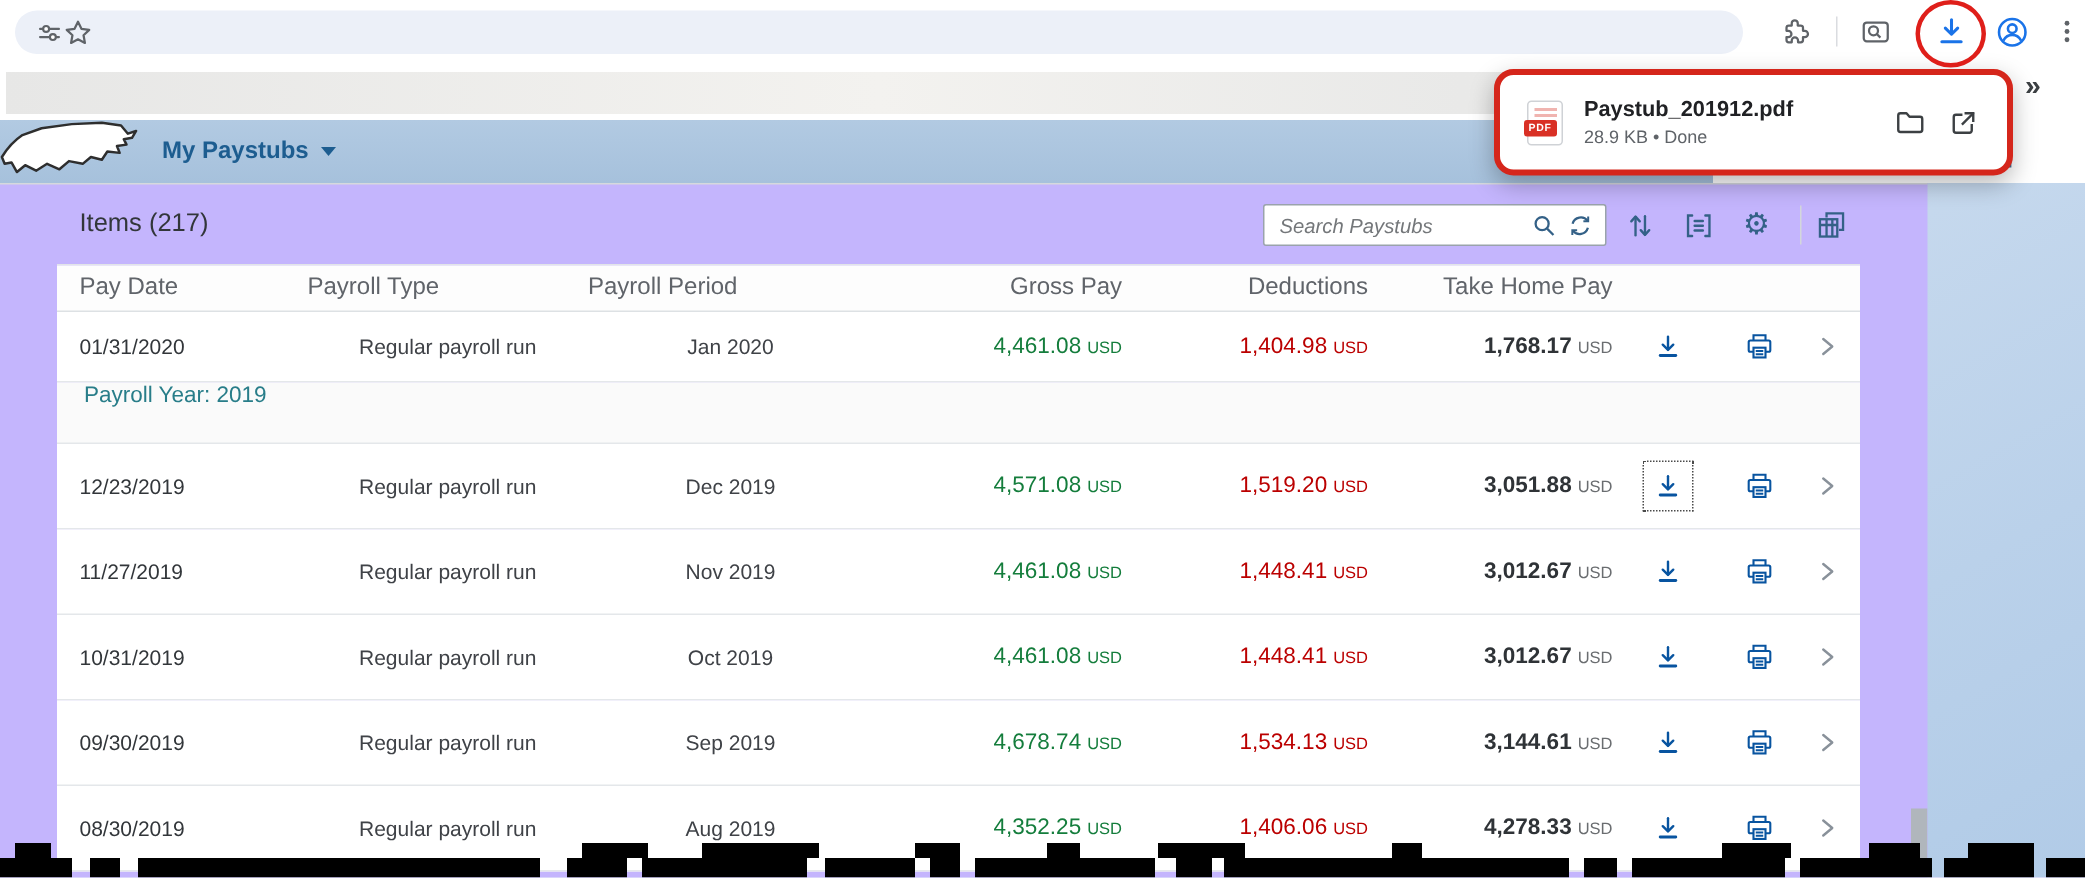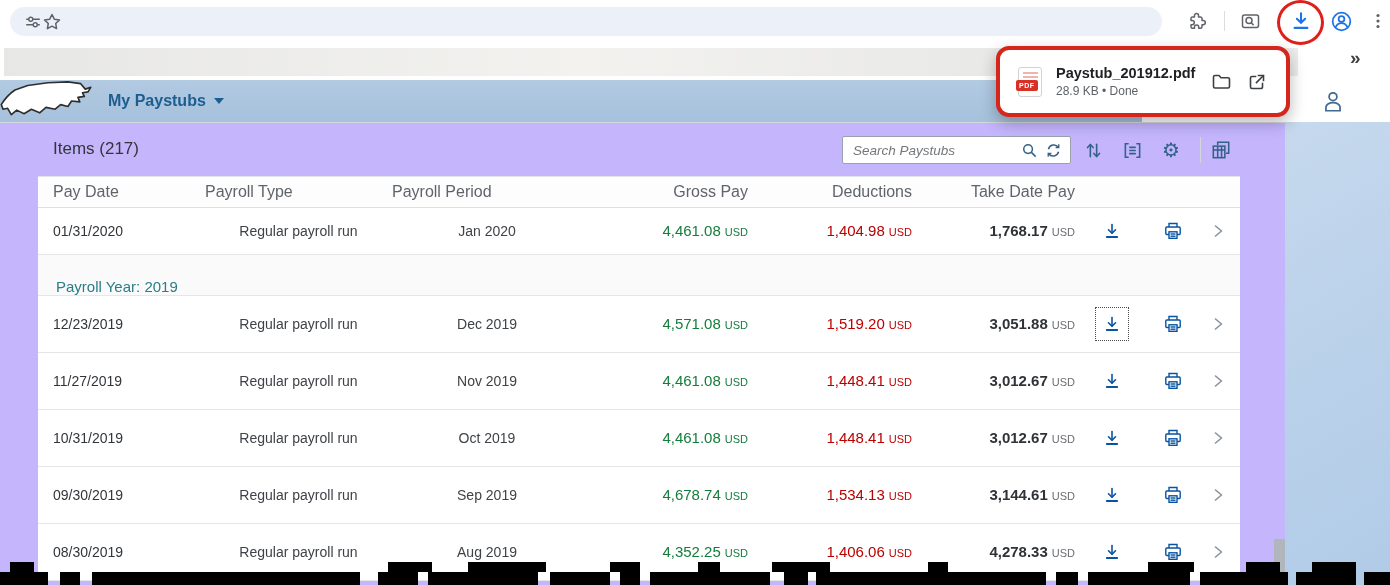--- a/index.html
+++ b/index.html
@@ -51,38 +51,38 @@
   .gear-glyph { font-size:20px; line-height:1; color:#346187; }
 
   
   .table-zone { margin:0 45px 0 38px; border-top:1px solid #e2e5e8; }
   .grid { display:grid; grid-template-columns:15px 152px 187px 190px 166px 164px 163px 74px 48px 43px; align-items:center; }
   .thead { height:31px; border-bottom:1px solid #dde1e4; background:#fdfdfd; }
   .th { font-size:16px; color:#60646a; }
   .th.r, .cell.r { text-align:right; }
   .trow { height:57px; border-bottom:1px solid #e4e7ea; background:#fff; cursor:pointer; }
   .trow.first { height:47px; }
-  .grow { height:41px; background:#fafafa; border-bottom:1px solid #e4e7ea; display:flex; align-items:flex-end;
+  .grow { height:41px; background:#fafafa; border-bottom:1px solid #e4e7ea; display:flex; align-items:flex-start;
       padding-left:18px; font-size:15px; color:#287d89; cursor:default; }
   .cell.date { font-size:14px; font-weight:400; color:#32363a; }
   .cell.txt { font-size:14px; color:#3f4247;text-align:center; }
   .amt { font-size:15px; }
   .cur { font-size:11px; margin-left:4px; }
   .money.pos .amt, .money.pos .cur { color:#147d3c; }
   .money.neg .amt, .money.neg .cur { color:#bb0000; }
   .money.net .amt { color:#2f3337; font-weight:700; }
   .money.net .cur { color:#6a6d70; }
   .iconbtn { background:none; border:none; cursor:pointer; display:flex; align-items:center; justify-content:center;
       width:30px; height:30px; margin:0 auto; padding:0; }
   .iconbtn.focused { outline:1.5px dotted #4a4a4a; outline-offset:1px; }
   .chev-wrap { display:flex; justify-content:center; cursor:pointer; }
   .scroll-thumb { position:absolute; right:0px; top:416px; width:11px; height:42px; background:#b0b6bc; }
 
   
-  .dl-popup { position:absolute; left:996px; top:46px; width:294px; height:71px; background:#fff;
+  .dl-popup { position:absolute; left:996px; top:46px; width:346px; height:71px; background:#fff;
       border:4px solid #d5261b; border-radius:13px; box-shadow:0 6px 16px rgba(0,0,0,.28); z-index:25;
       display:flex; align-items:center; padding:0 16px 0 18px; cursor:pointer; }
   .pdf-icon { width:24px; height:30px; position:relative; border:1px solid #cfd2d6; border-radius:3px; background:#fff; flex-shrink:0; }
   .pdf-lines { position:absolute; left:4px; top:4px; width:15px; height:2px; background:#f0b4b0; box-shadow:0 4px 0 #f0b4b0; }
   .pdf-badge { position:absolute; left:-3px; bottom:5px; background:#d93025; color:#fff; font-size:7px; font-weight:700;
       padding:2px 3px; border-radius:2px; letter-spacing:.5px; }
   .dl-texts { margin-left:14px; flex:1; min-width:0; }
   .dl-name { font-size:14.5px; font-weight:700; color:#202124; white-space:nowrap; }
   .dl-meta { font-size:12px; color:#5f6368; margin-top:3px; }
   .dl-act { display:flex; align-items:center; justify-content:center; width:26px; height:26px; cursor:pointer; margin-left:10px; flex-shrink:0; }
@@ -227,21 +227,21 @@
     </div>
 
     <div class="table-zone">
       <div class="grid thead">
         <span></span>
         <span class="th">Pay Date</span>
         <span class="th">Payroll Type</span>
         <span class="th">Payroll Period</span>
         <span class="th r">Gross Pay</span>
         <span class="th r">Deductions</span>
-        <span class="th r">Take Date Pay</span>
+        <span class="th r">Take Home Pay</span>
         <span></span>
           <span></span>
           <span></span>
       </div>
       <div id="rows">
   <div class="grid trow first">
     <span></span>
     <span class="cell date v-date">01/31/2020</span>
     <span class="cell txt v-type">Regular payroll run</span>
     <span class="cell txt v-period">Jan 2020</span>

